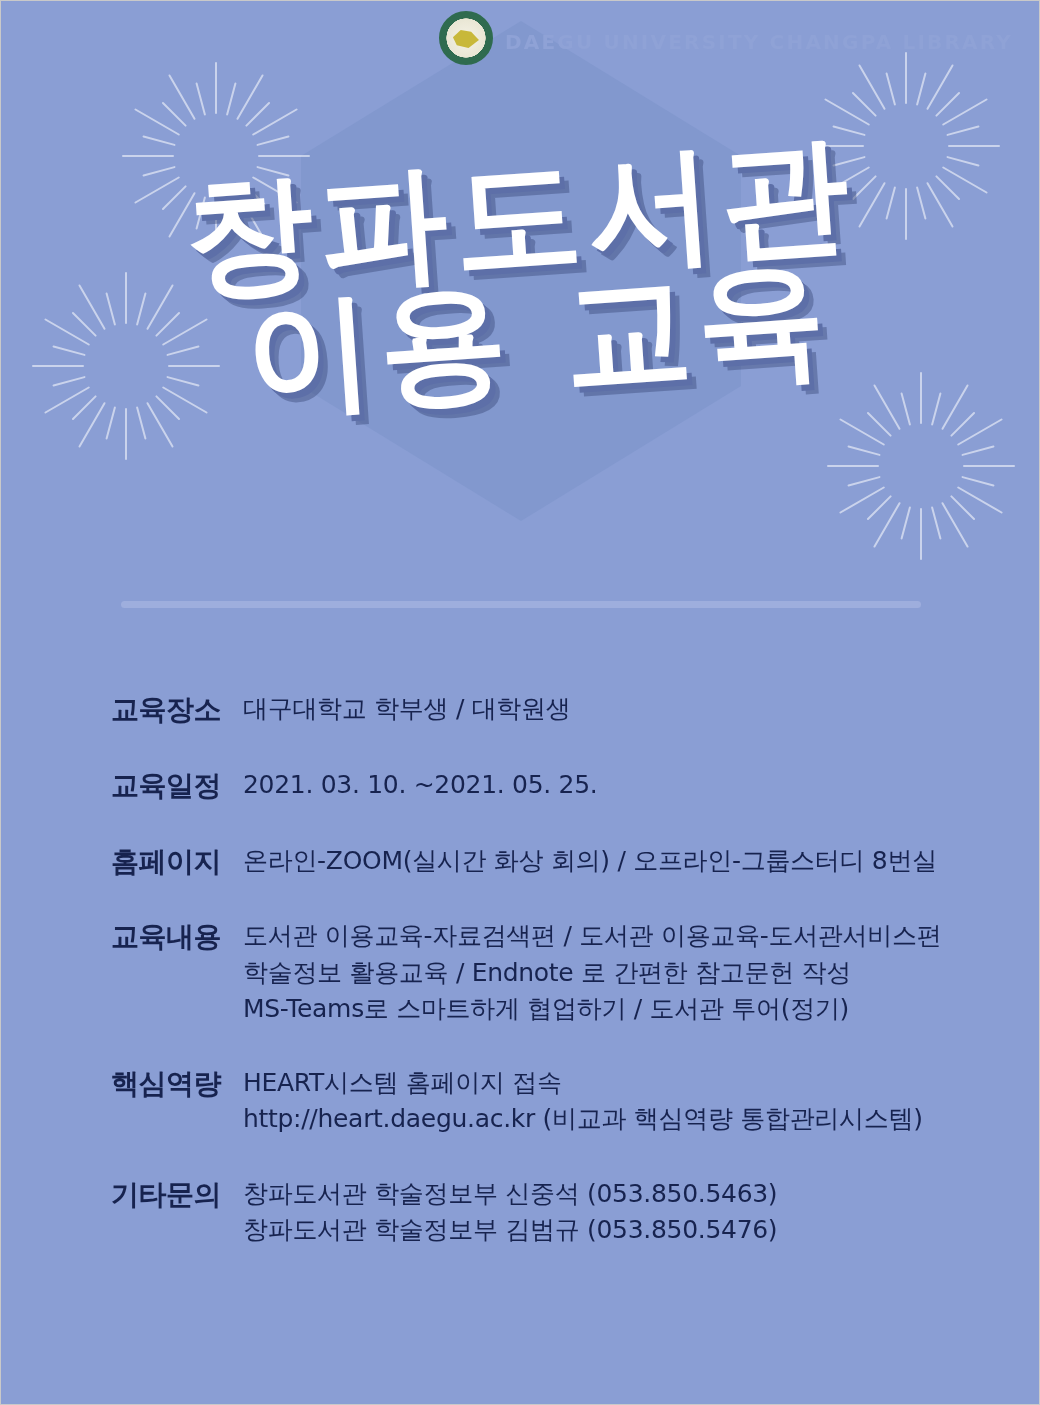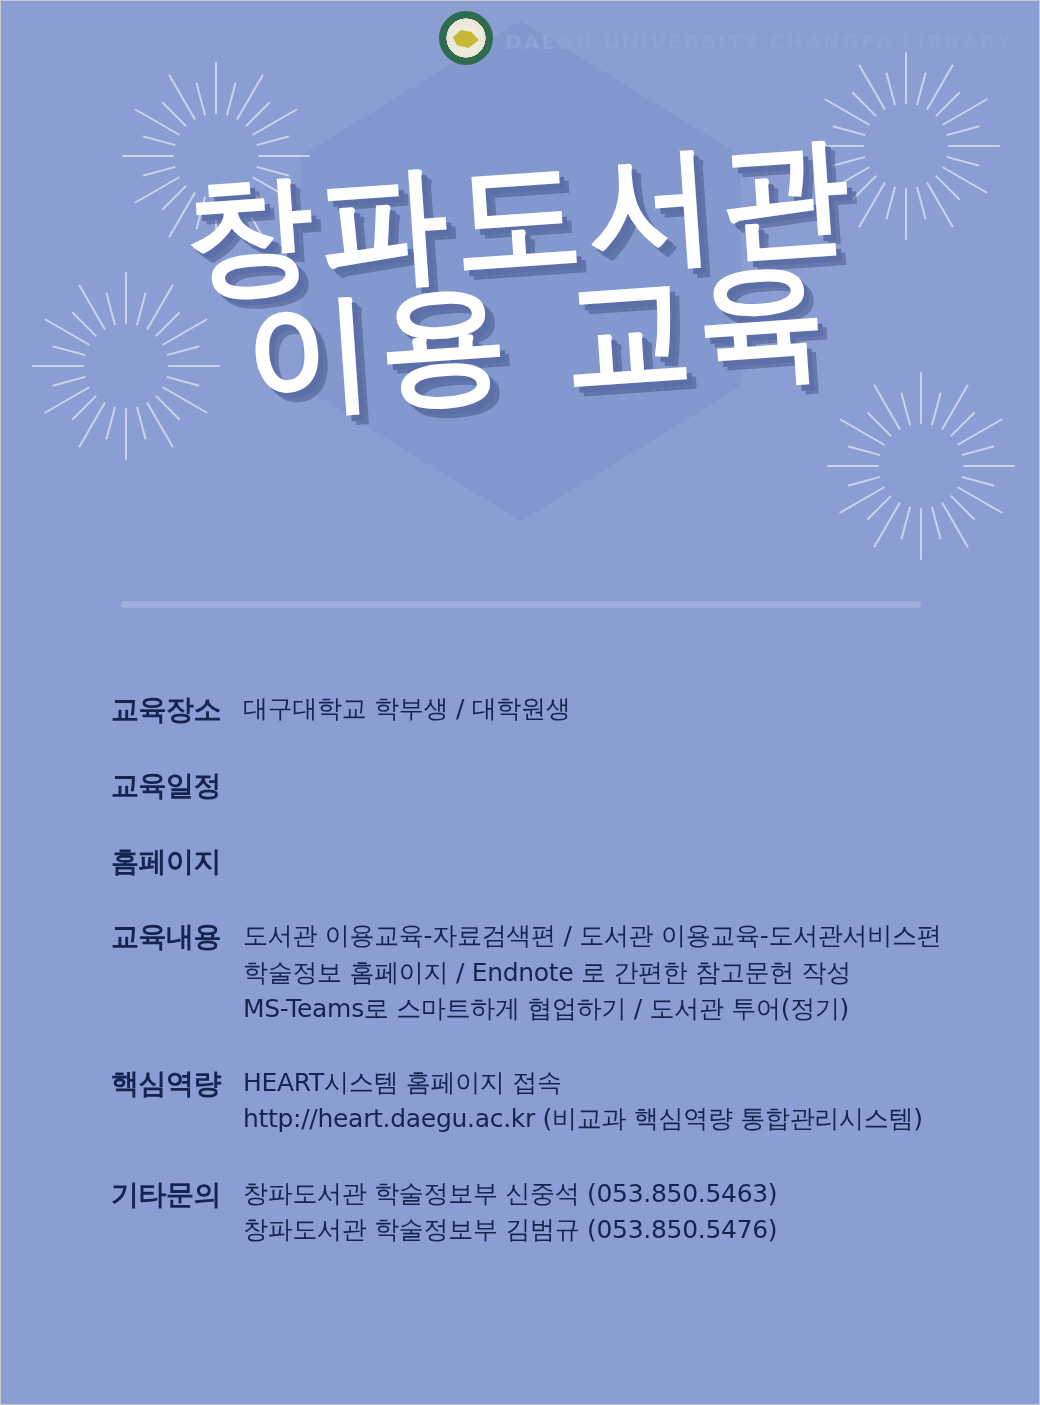--- a/index.html
+++ b/index.html
@@ -297,29 +297,35 @@
 
   <div class="info">
       <div class="row">
         <div class="label">교육장소</div>
         <div class="value">
           <div>대구대학교 학부생 / 대학원생</div>
         </div>
       </div>
       <div class="row">
         <div class="label">교육일정</div>
+        <div class="value">
+          <div>2021. 03. 10. ~2021. 05. 25.</div>
+        </div>
       </div>
       <div class="row">
         <div class="label">홈페이지</div>
+        <div class="value">
+          <div>온라인-ZOOM(실시간 화상 회의) / 오프라인-그룹스터디 8번실</div>
+        </div>
       </div>
       <div class="row">
         <div class="label">교육내용</div>
         <div class="value">
           <div>도서관 이용교육-자료검색편 / 도서관 이용교육-도서관서비스편</div>
-          <div>학술정보 홈페이지 / Endnote 로 간편한 참고문헌 작성</div>
+          <div>학술정보 활용교육 / Endnote 로 간편한 참고문헌 작성</div>
           <div>MS-Teams로 스마트하게 협업하기 / 도서관 투어(정기)</div>
         </div>
       </div>
       <div class="row">
         <div class="label">핵심역량</div>
         <div class="value">
           <div>HEART시스템  홈페이지 접속</div>
           <div>http://heart.daegu.ac.kr (비교과 핵심역량 통합관리시스템)</div>
         </div>
       </div>

